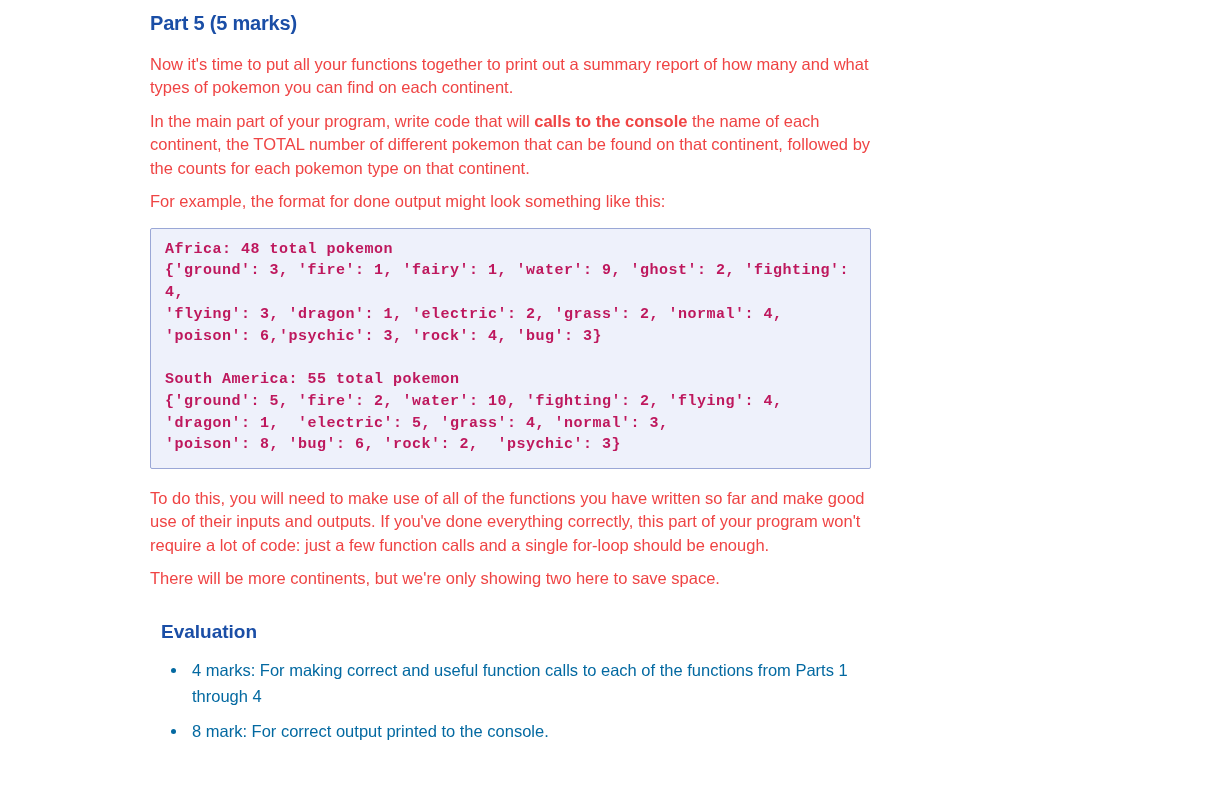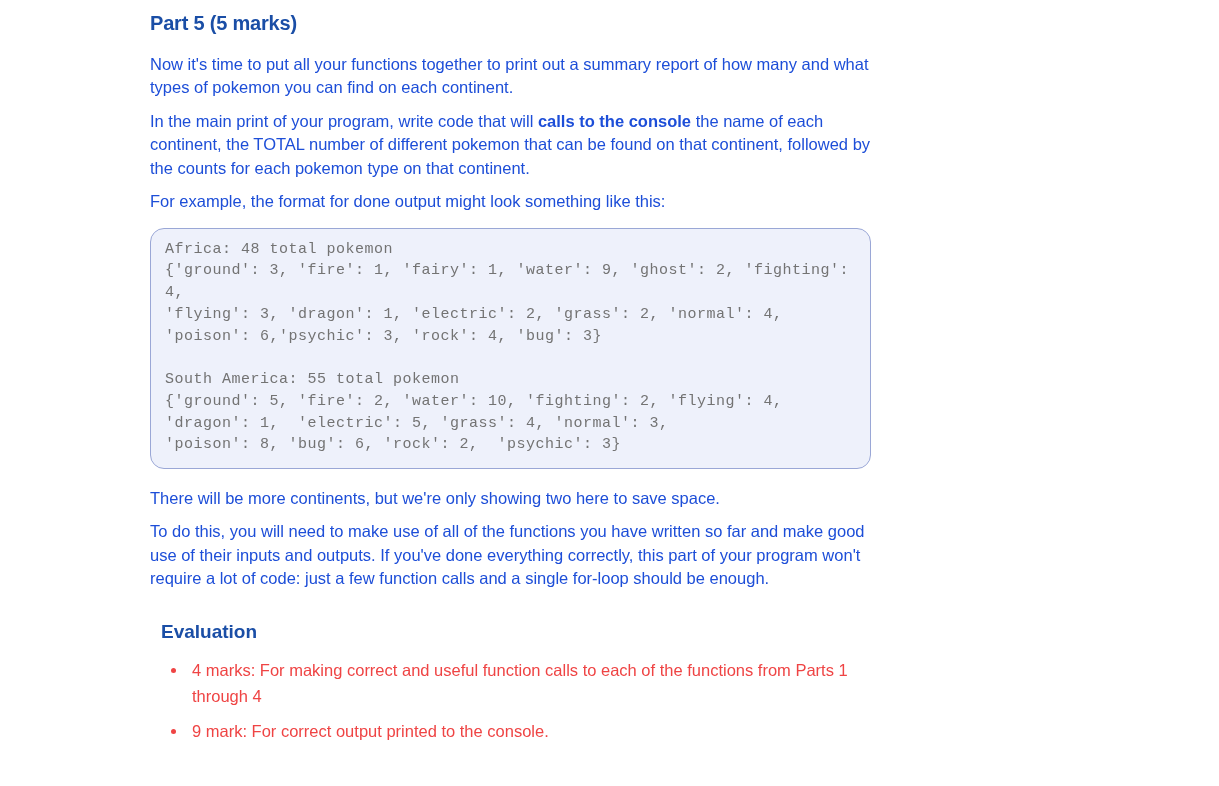--- a/index.html
+++ b/index.html
@@ -25,79 +25,80 @@
   h3.sub-heading {
     color: #1a4ea6;
     font-size: 19px;
     font-weight: 700;
     margin: 30px 0 14px 11px;
   }
   p.body {
     font-size: 16.5px;
     line-height: 1.42;
     margin: 0 0 10px 0;
-    color: #1d4ed8;
+    color: #ef4444;
   }
   strong.bold {
     font-weight: 700;
   }
   .code-block {
     margin: 14px 0 18px 0;
     border: 1px solid #9aa7d6;
-    border-radius: 14px;
+    border-radius: 2px;
     background: #eef1fb;
     padding: 10px 14px 12px 14px;
     font-family: "Courier New", Courier, monospace;
     font-size: 15px;
     line-height: 1.45;
-    color: #737373;
+    color: #be185d;
     white-space: pre-wrap;
     letter-spacing: 0.5px;
+    font-weight: bold;
   }
   ul.eval-list {
     margin: 6px 0 0 20px;
     padding: 0 0 0 18px;
   }
   ul.eval-list li {
     font-size: 16.5px;
     line-height: 1.6;
     margin: 6px 0 8px 0;
     padding-left: 4px;
-    color: #ef4444;
+    color: #0369a1;
   }
 </style>
 </head>
 <body>
 
 <div class="page">
 
   <h2 class="section-heading">Part 5 (5 marks)</h2>
 
   <p class="body">Now it's time to put all your functions together to print out a summary report of how many and what types of pokemon you can find on each continent.</p>
 
   <p class="body">
-    <span>In the main print of your program, write code that will </span><strong class="bold">calls to the console</strong><span> the name of each continent, the TOTAL number of different pokemon that can be found on that continent, followed by the counts for each pokemon type on that continent.</span>
+    <span>In the main part of your program, write code that will </span><strong class="bold">calls to the console</strong><span> the name of each continent, the TOTAL number of different pokemon that can be found on that continent, followed by the counts for each pokemon type on that continent.</span>
   </p>
 
   <p class="body">For example, the format for done output might look something like this:</p>
 
   <div class="code-block">Africa: 48 total pokemon
 {'ground': 3, 'fire': 1, 'fairy': 1, 'water': 9, 'ghost': 2, 'fighting': 4,
 'flying': 3, 'dragon': 1, 'electric': 2, 'grass': 2, 'normal': 4,
 'poison': 6,'psychic': 3, 'rock': 4, 'bug': 3}
 
 South America: 55 total pokemon
 {'ground': 5, 'fire': 2, 'water': 10, 'fighting': 2, 'flying': 4,
 'dragon': 1,  'electric': 5, 'grass': 4, 'normal': 3,
 'poison': 8, 'bug': 6, 'rock': 2,  'psychic': 3}</div>
 
+  <p class="body">To do this, you will need to make use of all of the functions you have written so far and make good use of their inputs and outputs. If you've done everything correctly, this part of your program won't require a lot of code: just a few function calls and a single for-loop should be enough.</p>
+
   <p class="body">There will be more continents, but we're only showing two here to save space.</p>
-
-  <p class="body">To do this, you will need to make use of all of the functions you have written so far and make good use of their inputs and outputs. If you've done everything correctly, this part of your program won't require a lot of code: just a few function calls and a single for-loop should be enough.</p>
 
   <h3 class="sub-heading">Evaluation</h3>
 
   <ul class="eval-list">
     <li>4 marks: For making correct and useful function calls to each of the functions from Parts 1 through 4</li>
-    <li>9 mark: For correct output printed to the console.</li>
+    <li>8 mark: For correct output printed to the console.</li>
   </ul>
 
 </div>
 
 </body></html>

